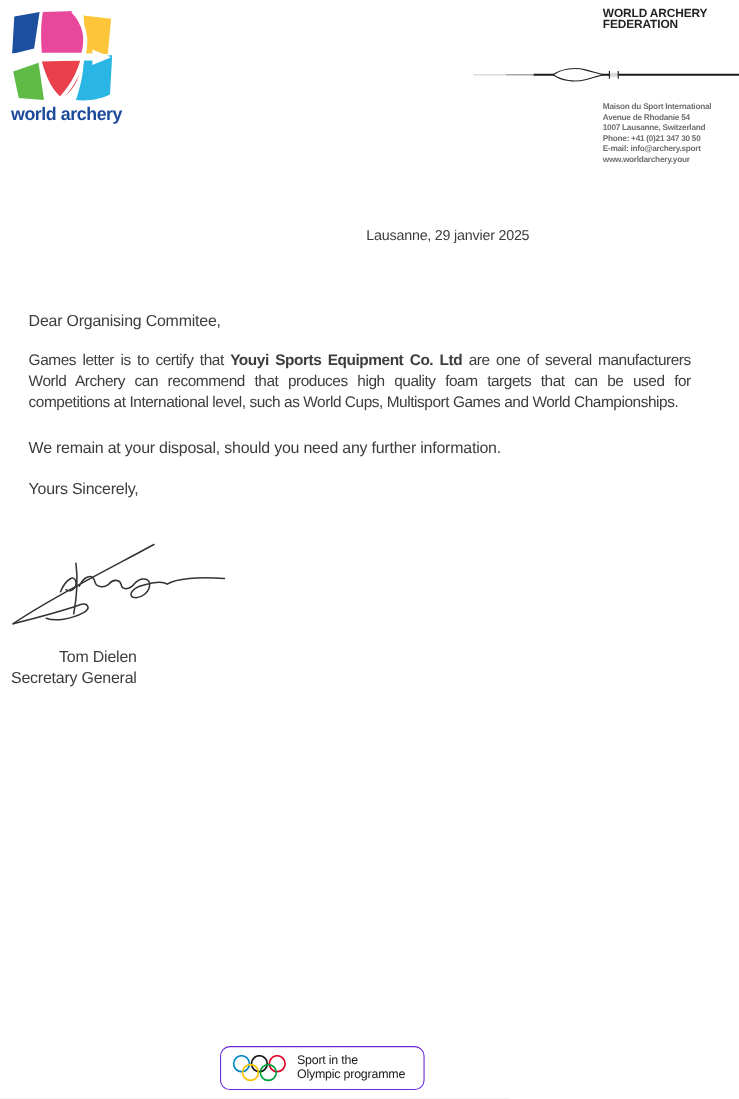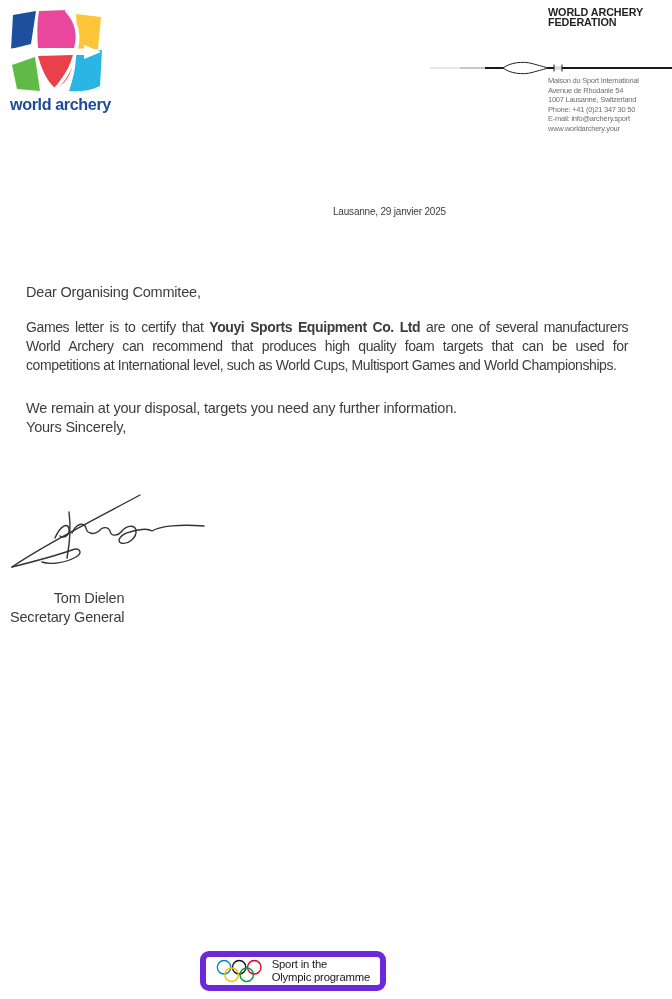--- a/index.html
+++ b/index.html
@@ -14,33 +14,33 @@
   .logo-svg { display:block; }
   .brand-text {
     margin-top:2px; font-size:16.5px; font-weight:800; letter-spacing:-0.4px;
     color:#1c4a9c; transform:scaleX(0.98); transform-origin:left center; white-space:nowrap;
   }
   
   .org-block { position:absolute; left:548px; top:7px; width:124px; }
   .org-en { font-size:10.8px; font-weight:700; line-height:10px; letter-spacing:-0.1px; color:#231f20; white-space:nowrap; }
   .org-fr { margin-top:3px; font-size:10.8px; font-weight:700; line-height:10px; letter-spacing:-0.1px; color:#808285; white-space:nowrap; }
   .arrow-svg { position:absolute; left:430px; top:60px; }
-  .address-block { position:absolute; left:548px; top:76px; font-size:7.5px; line-height:9.6px; letter-spacing:-0.25px; color:#6e6f72; white-space:nowrap; }
+  .address-block { position:absolute; left:548px; top:92px; font-size:7.5px; line-height:9.6px; letter-spacing:-0.25px; color:#6e6f72; white-space:nowrap;font-weight:bold; }
   
-  .dateline { position:absolute; left:333px; top:206px; font-size:10px; letter-spacing:-0.2px; }
+  .dateline { position:absolute; left:333px; top:206px; font-size:13px; letter-spacing:-0.2px; }
   .body-block { position:absolute; left:26px; top:283px; width:602px; font-size:14.5px; line-height:19px; letter-spacing:-0.2px; }
   .certify-par { margin:16px 0 0 0; text-align:justify; font-size:14px; letter-spacing:-0.4px; }
   .disposal-line { margin-top:24px; }
-  .valediction { }
+  .valediction { margin-top:18px; }
   .signature-svg { position:absolute; left:0px; top:482px; }
   .signer-block { position:absolute; left:10px; top:589px; font-size:14.5px; line-height:19px; letter-spacing:-0.2px;text-align:right; }
   
   .olympic-box {
     position:absolute; left:200px; top:951px; width:186px; height:40px;
-    border:6px solid #6d28d9; border-radius:9px; box-sizing:border-box;
+    border:1px solid #6d28d9; border-radius:9px; box-sizing:border-box;
     display:flex; align-items:center; padding:0 10px; gap:9px;
   }
   .olympic-text { font-size:11.3px; line-height:13px; color:#1a1a1a; letter-spacing:-0.2px; white-space:nowrap; }
 </style>
 </head>
 <body>
 
 <div class="page">
 
   <div class="logo-block">
@@ -80,21 +80,21 @@
     <div>Phone: +41 (0)21 347 30 50</div>
     <div>E-mail: info@archery.sport</div>
     <div>www.worldarchery.your</div>
   </div>
 
   <div class="dateline">Lausanne, 29 janvier 2025</div>
 
   <div class="body-block">
     <div>Dear Organising Commitee,</div>
     <p class="certify-par"><span>Games letter is to certify that </span><b>Youyi Sports Equipment Co. Ltd</b><span> are one of several manufacturers World Archery can recommend that produces high quality foam targets that can be used for competitions at International level, such as World Cups, Multisport Games and World Championships.</span></p>
-    <div class="disposal-line">We remain at your disposal, targets you need any further information.</div>
+    <div class="disposal-line">We remain at your disposal, should you need any further information.</div>
     <div class="valediction">Yours Sincerely,</div>
   </div>
 
   <svg class="signature-svg" width="215" height="95" viewBox="0 0 215 95">
     <g fill="none" stroke="#333333" stroke-width="1.4" stroke-linecap="round">
       <path d="M12,85 C45,62 105,32 140,13"></path>
       <path d="M12,85 C40,78 58,73 72,68 C80,65 83,71 76,75 C65,81 50,83 42,80"></path>
       <path d="M69,30 C71,45 70,60 67,76"></path>
       <path d="M55,56 C60,44 68,40 69,47 C70,53 64,57 60,54"></path>
       <path d="M72,51 C76,42 84,39 86,46 C87,52 94,53 99,49 C102,45 108,44 110,49 C111,55 118,54 122,49 C126,44 134,42 136,48 C137,56 128,63 121,61 C116,59 121,52 130,50 C140,47 148,46 152,49 C160,44 180,42 204,44"></path>

